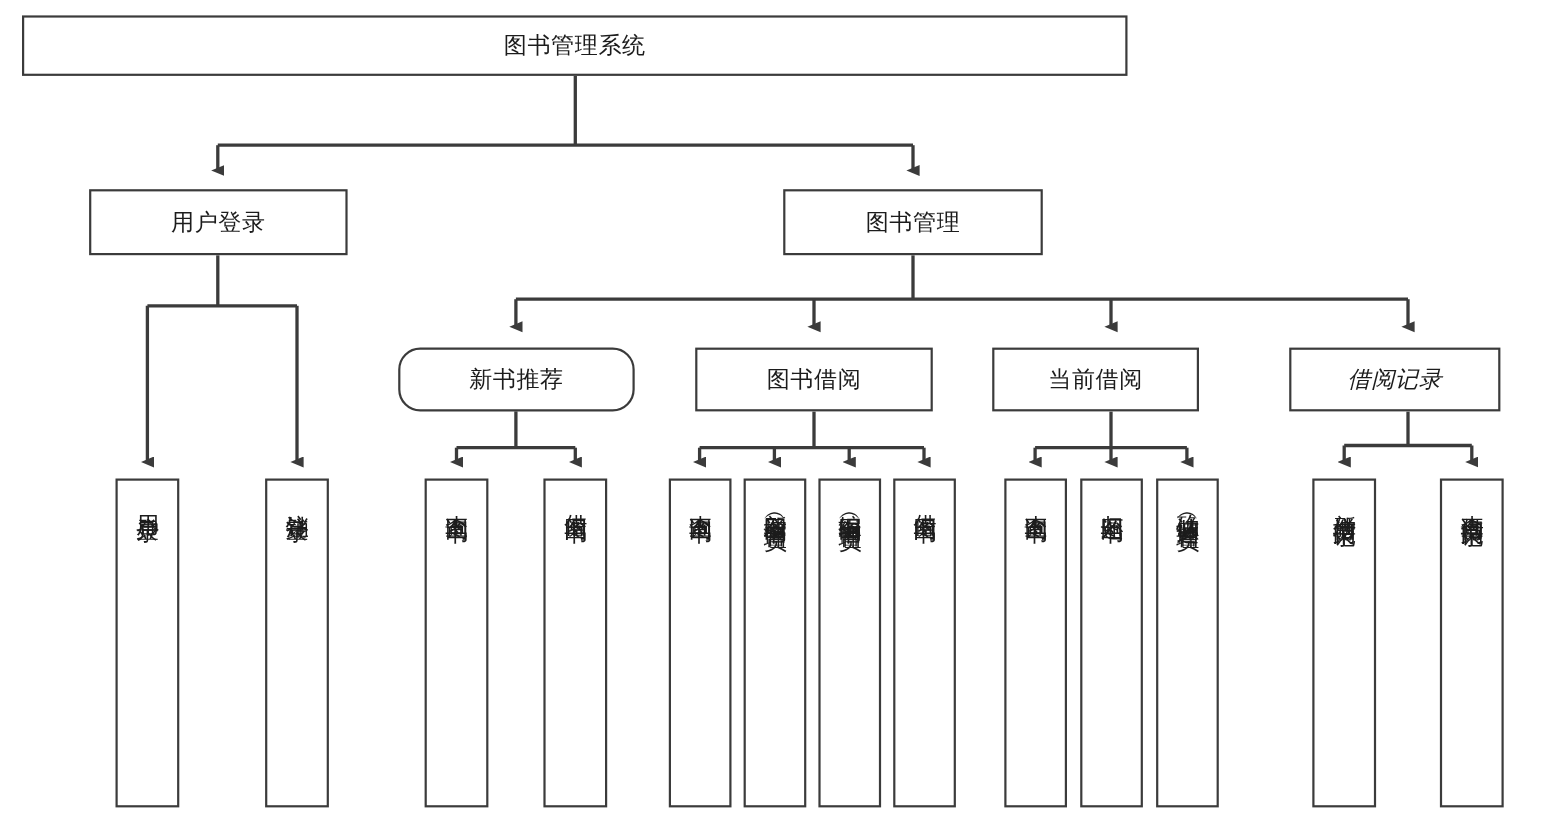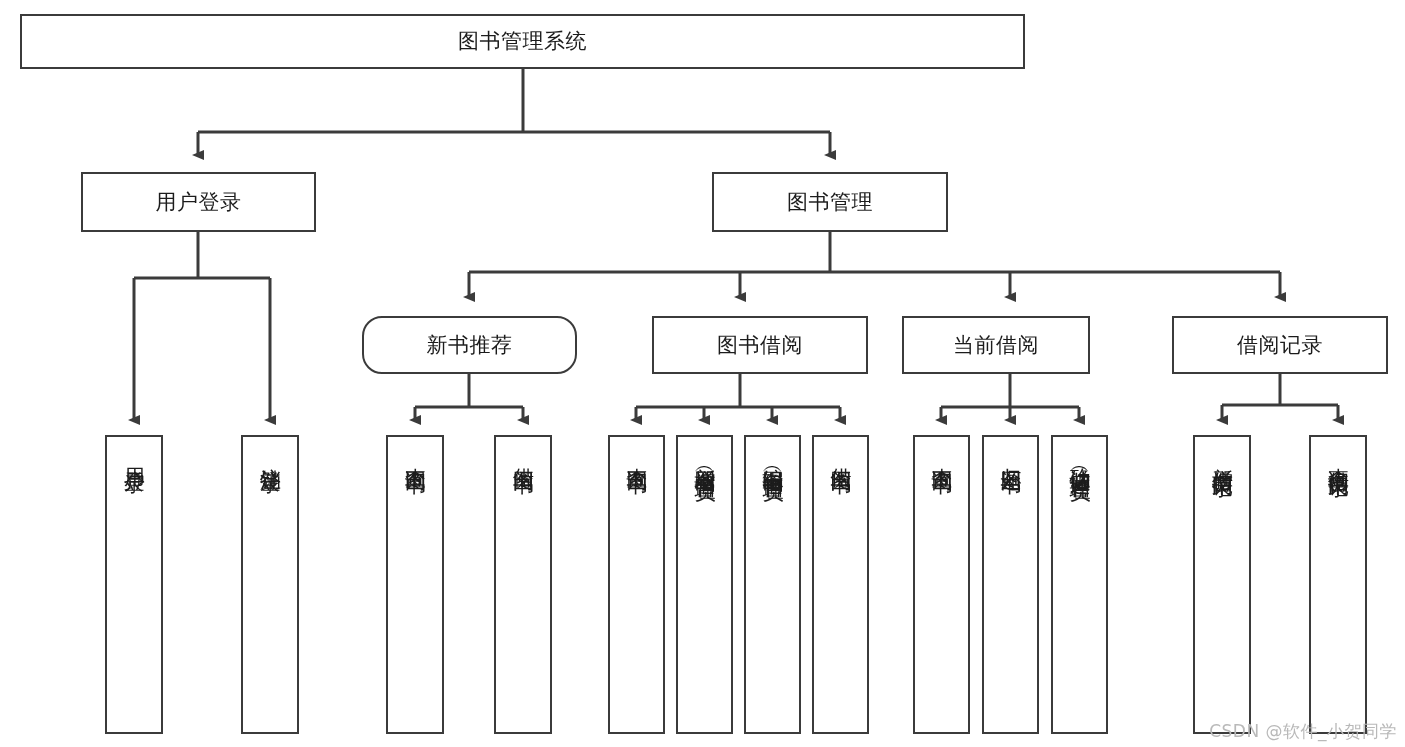--- a/index.html
+++ b/index.html
@@ -127,29 +127,29 @@
   </div>
 
   <div class="node horiz" style="left:712px; top:172px; width:236px; height:60px;">
     <span class="node-label">图书管理</span>
   </div>
 
   <div class="node horiz" style="left:362px; top:316px; width:215px; height:58px;border-radius:20px;">
     <span class="node-label">新书推荐</span>
   </div>
 
-  <div class="node horiz" style="left:632px; top:316px; width:216px; height:58px;margin-left:20px;">
+  <div class="node horiz" style="left:632px; top:316px; width:216px; height:58px;">
     <span class="node-label">图书借阅</span>
   </div>
 
   <div class="node horiz" style="left:902px; top:316px; width:188px; height:58px;">
     <span class="node-label">当前借阅</span>
   </div>
 
-  <div class="node horiz" style="left:1172px; top:316px; width:216px; height:58px;">
+  <div class="node horiz" style="left:1172px; top:316px; width:192px; height:58px;font-style:italic;">
     <span class="node-label">借阅记录</span>
   </div>
 
   <div class="node vert" style="left:105px; top:435px; width:58px; height:299px;">
     <span class="node-label">用户登录</span>
   </div>
   <div class="node vert" style="left:241px; top:435px; width:58px; height:299px;">
     <span class="node-label">注销登录</span>
   </div>
 
@@ -183,15 +183,14 @@
     <span class="node-label">确认归还（管理员）</span>
   </div>
 
   <div class="node vert" style="left:1193px; top:435px; width:58px; height:299px;">
     <span class="node-label">新增借阅记录</span>
   </div>
   <div class="node vert" style="left:1309px; top:435px; width:58px; height:299px;">
     <span class="node-label">查询借阅记录</span>
   </div>
 
-  <div class="watermark">CSDN @软件_小贺同学</div>
 
 </div>
 
 </body></html>

